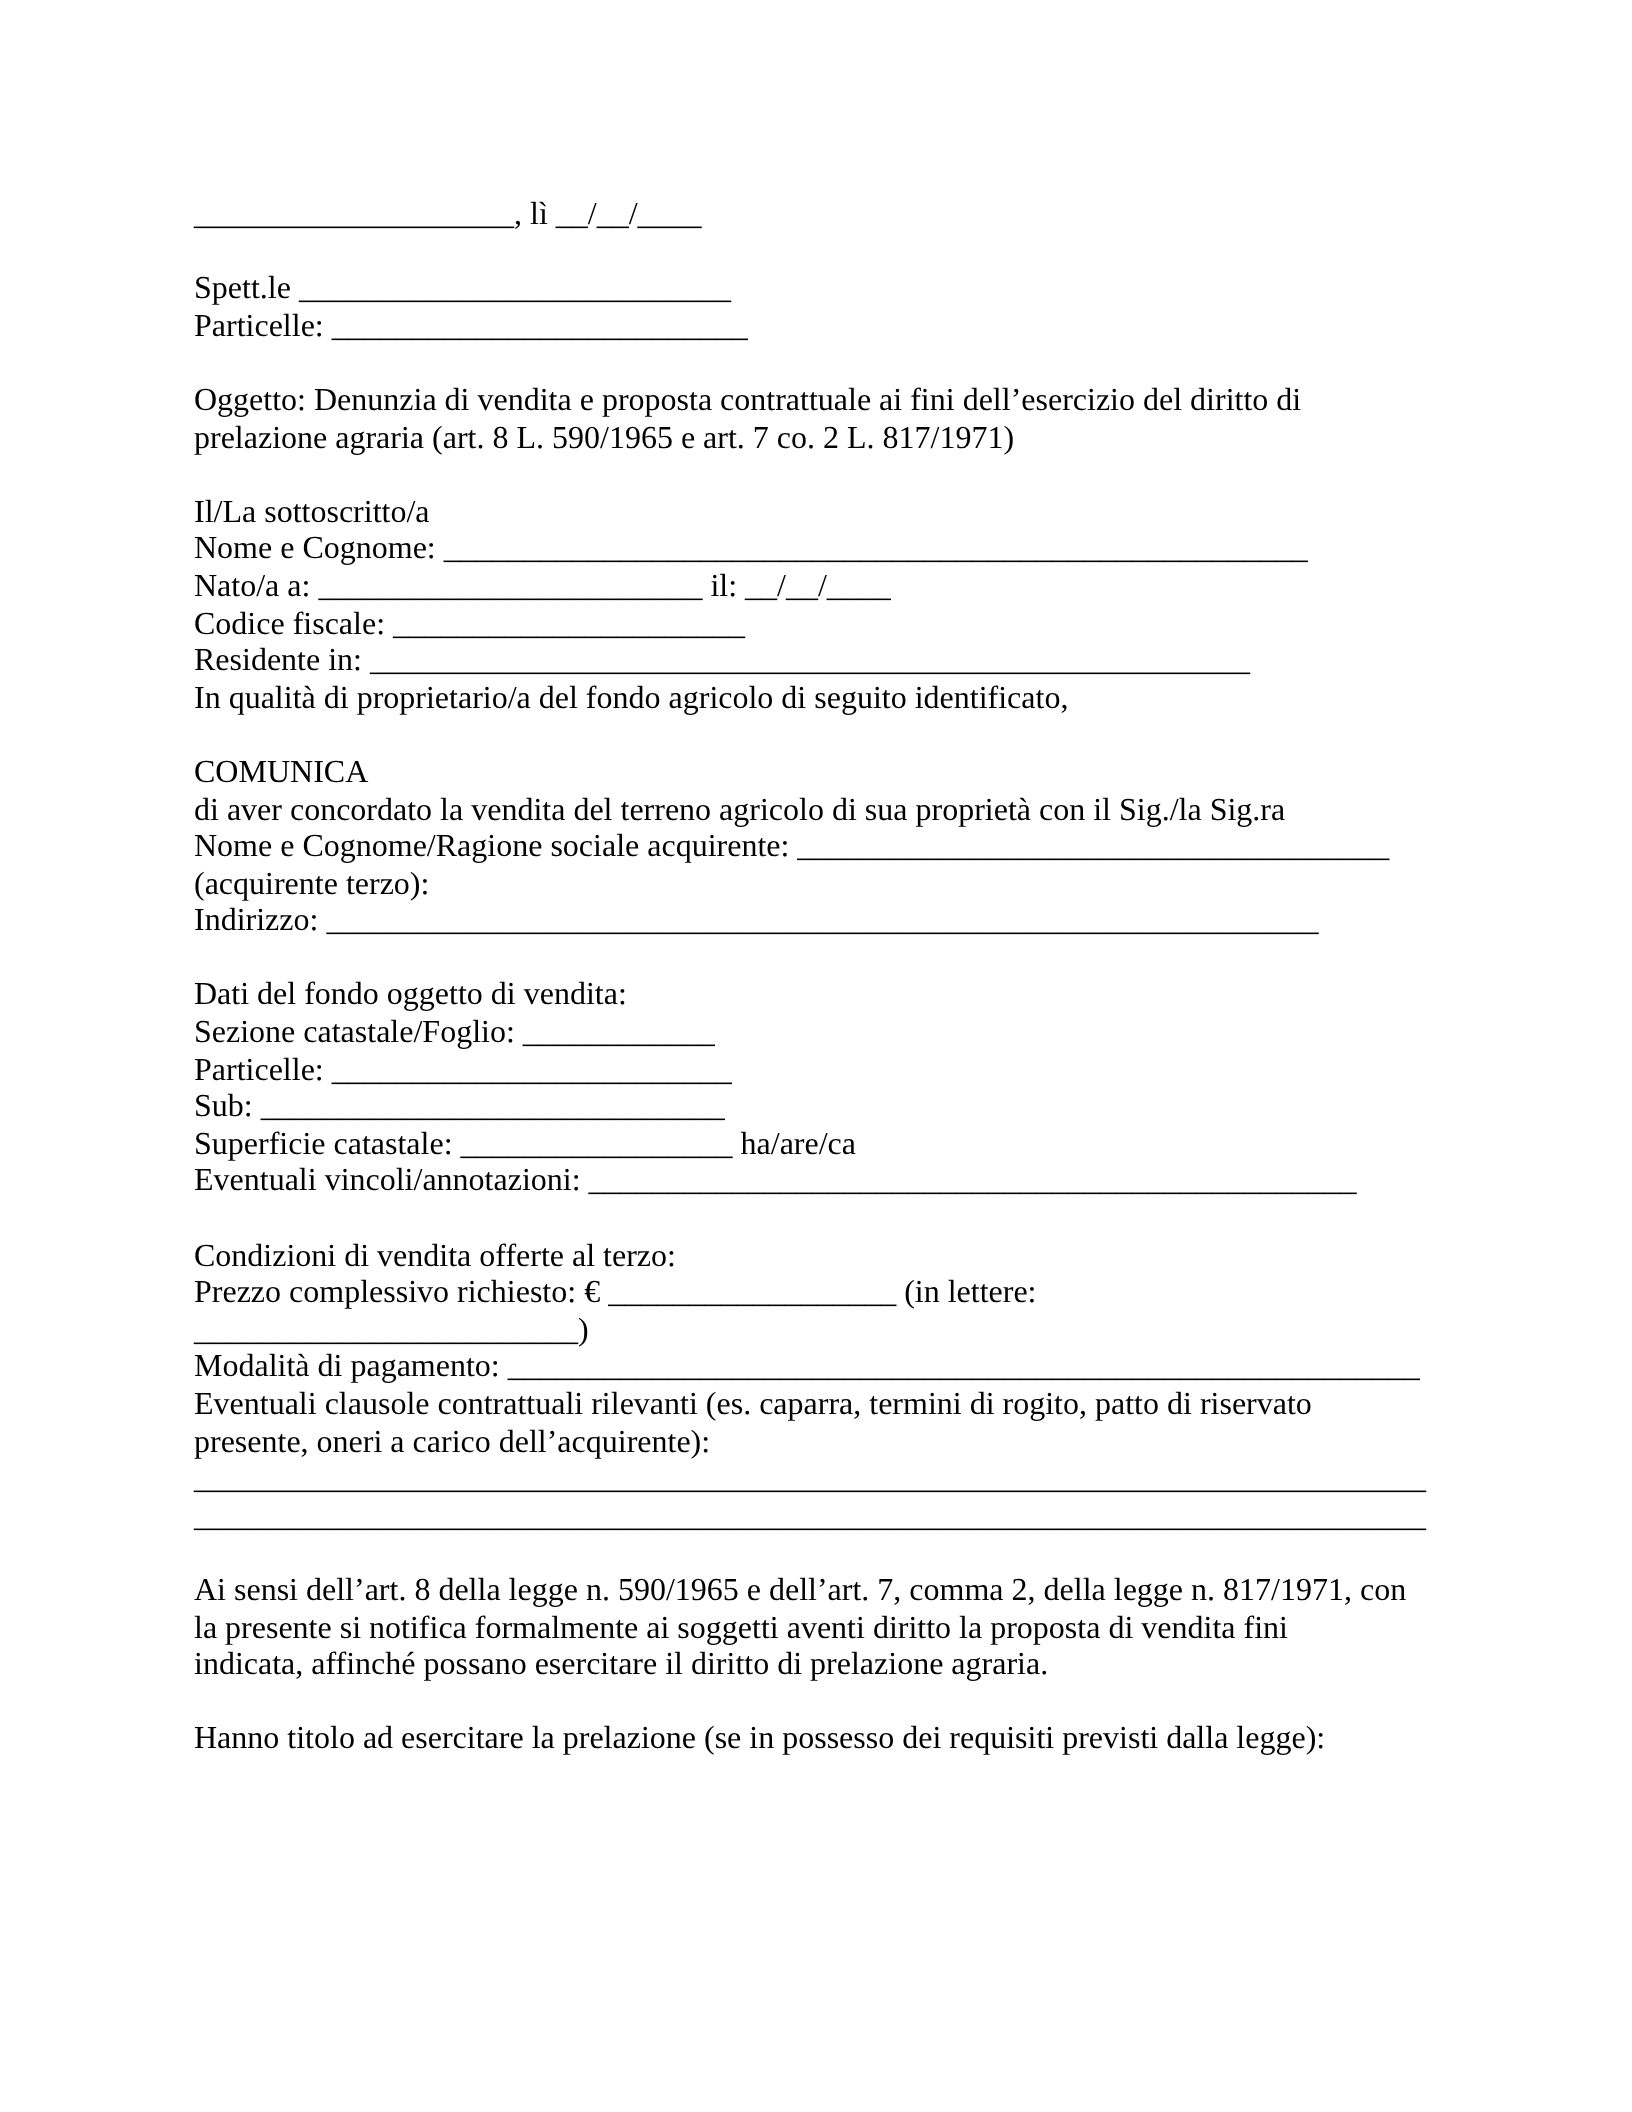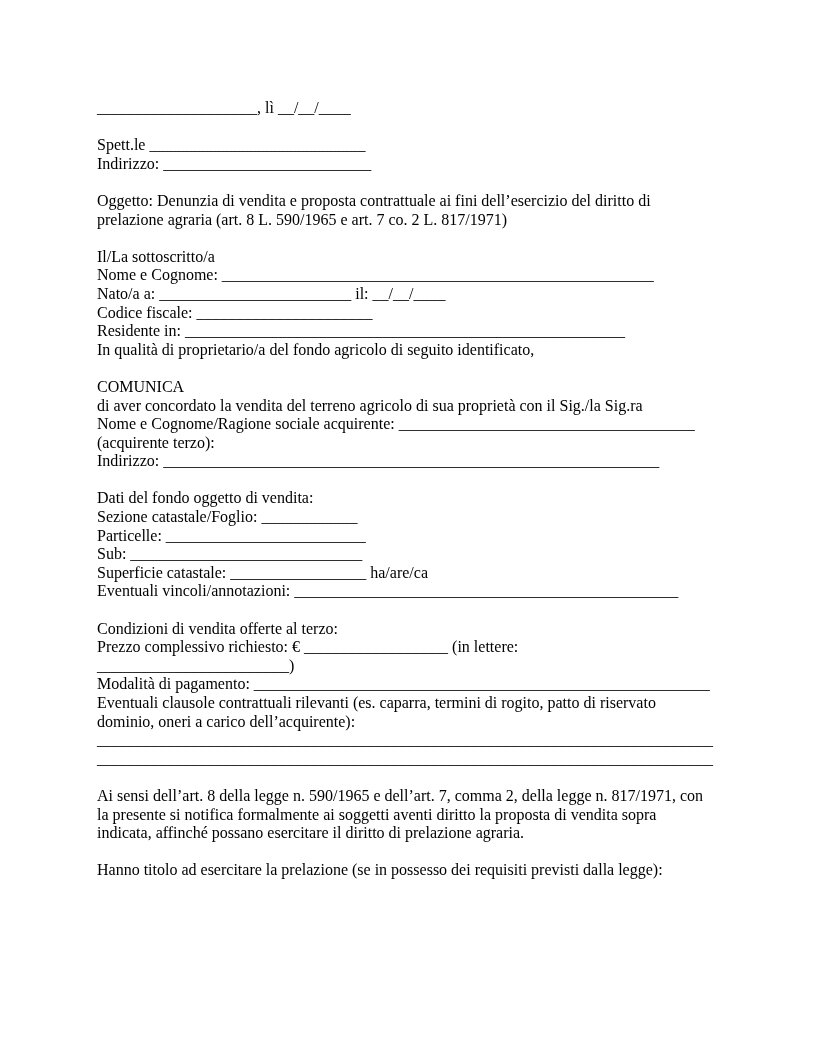--- a/index.html
+++ b/index.html
@@ -25,21 +25,21 @@
     letter-spacing: 0;
   }
 </style>
 </head>
 <body>
 
 <div class="page">
     <div class="line">____________________, lì __/__/____</div>
     <div class="line"></div>
     <div class="line">Spett.le ___________________________</div>
-    <div class="line">Indirizzo: __________________________</div>
+    <div class="line">Particelle: __________________________</div>
     <div class="line"></div>
     <div class="line">Oggetto: Denunzia di vendita e proposta contrattuale ai fini dell’esercizio del diritto di</div>
     <div class="line">prelazione agraria (art. 8 L. 590/1965 e art. 7 co. 2 L. 817/1971)</div>
     <div class="line"></div>
     <div class="line">Il/La sottoscritto/a</div>
     <div class="line">Nome e Cognome: ______________________________________________________</div>
     <div class="line">Nato/a a: ________________________ il: __/__/____</div>
     <div class="line">Codice fiscale: ______________________</div>
     <div class="line">Residente in: _______________________________________________________</div>
     <div class="line">In qualità di proprietario/a del fondo agricolo di seguito identificato,</div>
@@ -55,22 +55,22 @@
     <div class="line">Particelle: _________________________</div>
     <div class="line">Sub: _____________________________</div>
     <div class="line">Superficie catastale: _________________ ha/are/ca</div>
     <div class="line">Eventuali vincoli/annotazioni: ________________________________________________</div>
     <div class="line"></div>
     <div class="line">Condizioni di vendita offerte al terzo:</div>
     <div class="line">Prezzo complessivo richiesto: € __________________ (in lettere:</div>
     <div class="line">________________________)</div>
     <div class="line">Modalità di pagamento: _________________________________________________________</div>
     <div class="line">Eventuali clausole contrattuali rilevanti (es. caparra, termini di rogito, patto di riservato</div>
-    <div class="line">dominio, oneri a carico dell’acquirente):</div>
+    <div class="line">presente, oneri a carico dell’acquirente):</div>
     <div class="line">_____________________________________________________________________________</div>
     <div class="line">_____________________________________________________________________________</div>
     <div class="line"></div>
     <div class="line">Ai sensi dell’art. 8 della legge n. 590/1965 e dell’art. 7, comma 2, della legge n. 817/1971, con</div>
-    <div class="line">la presente si notifica formalmente ai soggetti aventi diritto la proposta di vendita sopra</div>
+    <div class="line">la presente si notifica formalmente ai soggetti aventi diritto la proposta di vendita fini</div>
     <div class="line">indicata, affinché possano esercitare il diritto di prelazione agraria.</div>
     <div class="line"></div>
     <div class="line">Hanno titolo ad esercitare la prelazione (se in possesso dei requisiti previsti dalla legge):</div>
   </div>
 
 </body></html>

